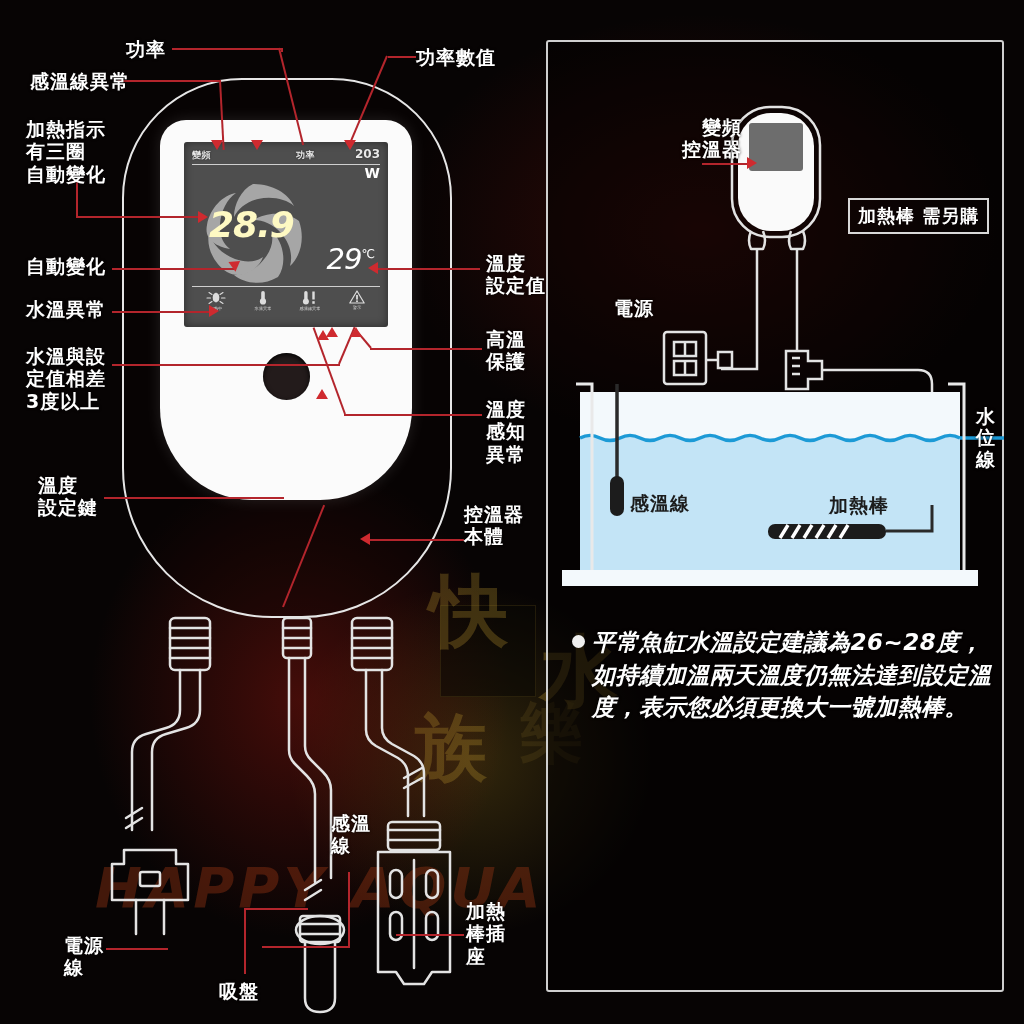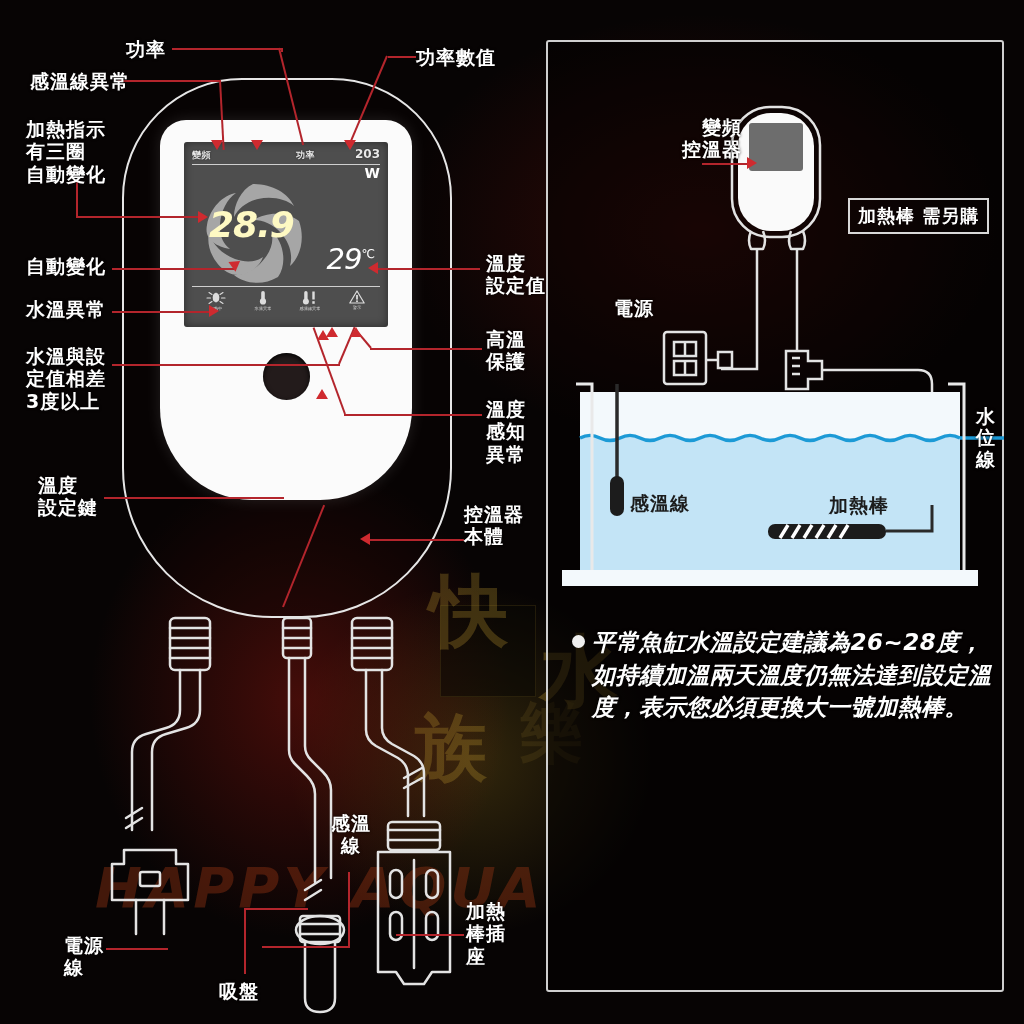--- a/index.html
+++ b/index.html
@@ -337,21 +337,21 @@
 保護</div>
 <div class="lab" style="left:486px; top:398px;">溫度
 感知
 異常</div>
 <div class="lab" style="left:464px; top:503px;">控溫器
 本體</div>
 
 <div class="lab" style="left:64px; top:934px;">電源
 線</div>
 <div class="lab" style="left:219px; top:980px;">吸盤</div>
-<div class="lab" style="left:331px; top:812px;text-align:center;">感溫
+<div class="lab" style="left:331px; top:812px;">感溫
 線</div>
 <div class="lab" style="left:466px; top:900px;">加熱
 棒插
 座</div>
 
 <div class="ln lnh" style="left:172px; top:48px; width:110px;"></div>
 <div class="ln" style="left:281px; top:48px; width:2px; height:4px;"></div>
 <div class="ln lnh" style="left:281px; top:48px; width:2px; height:2px;"></div>
 <div class="ln lnv" style="left:281px; top:48px; height:0px;"></div>
 <div style="position:absolute;z-index:5;left:278px;top:48px;width:2px;height:100px;background:#b3252c;transform:rotate(-14deg);transform-origin:top;"></div>

